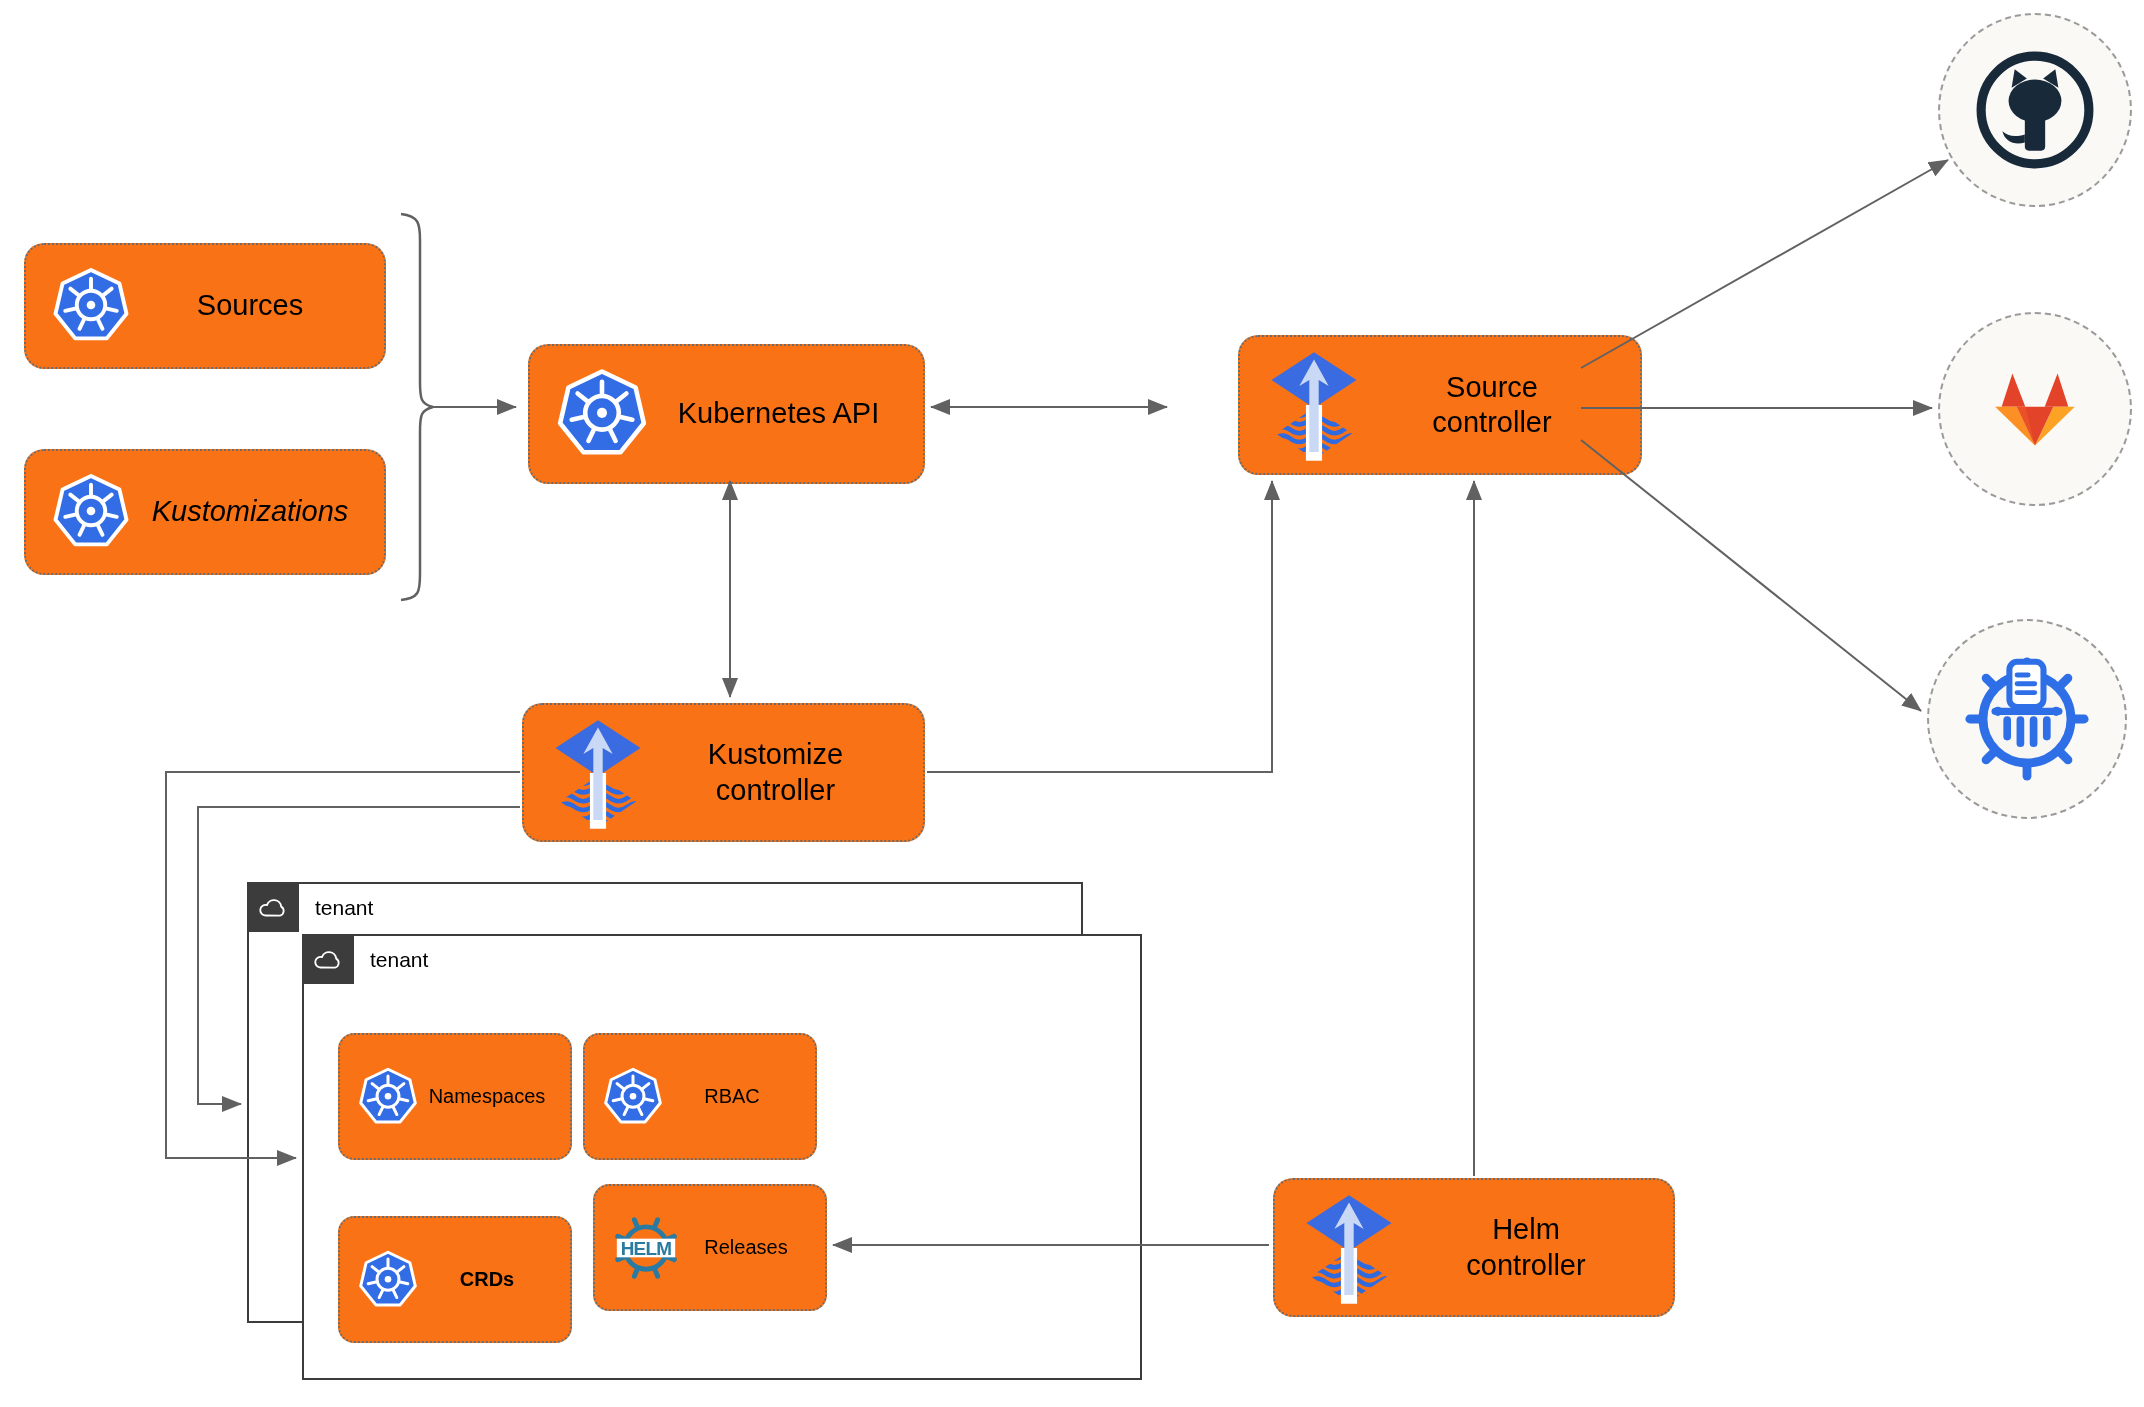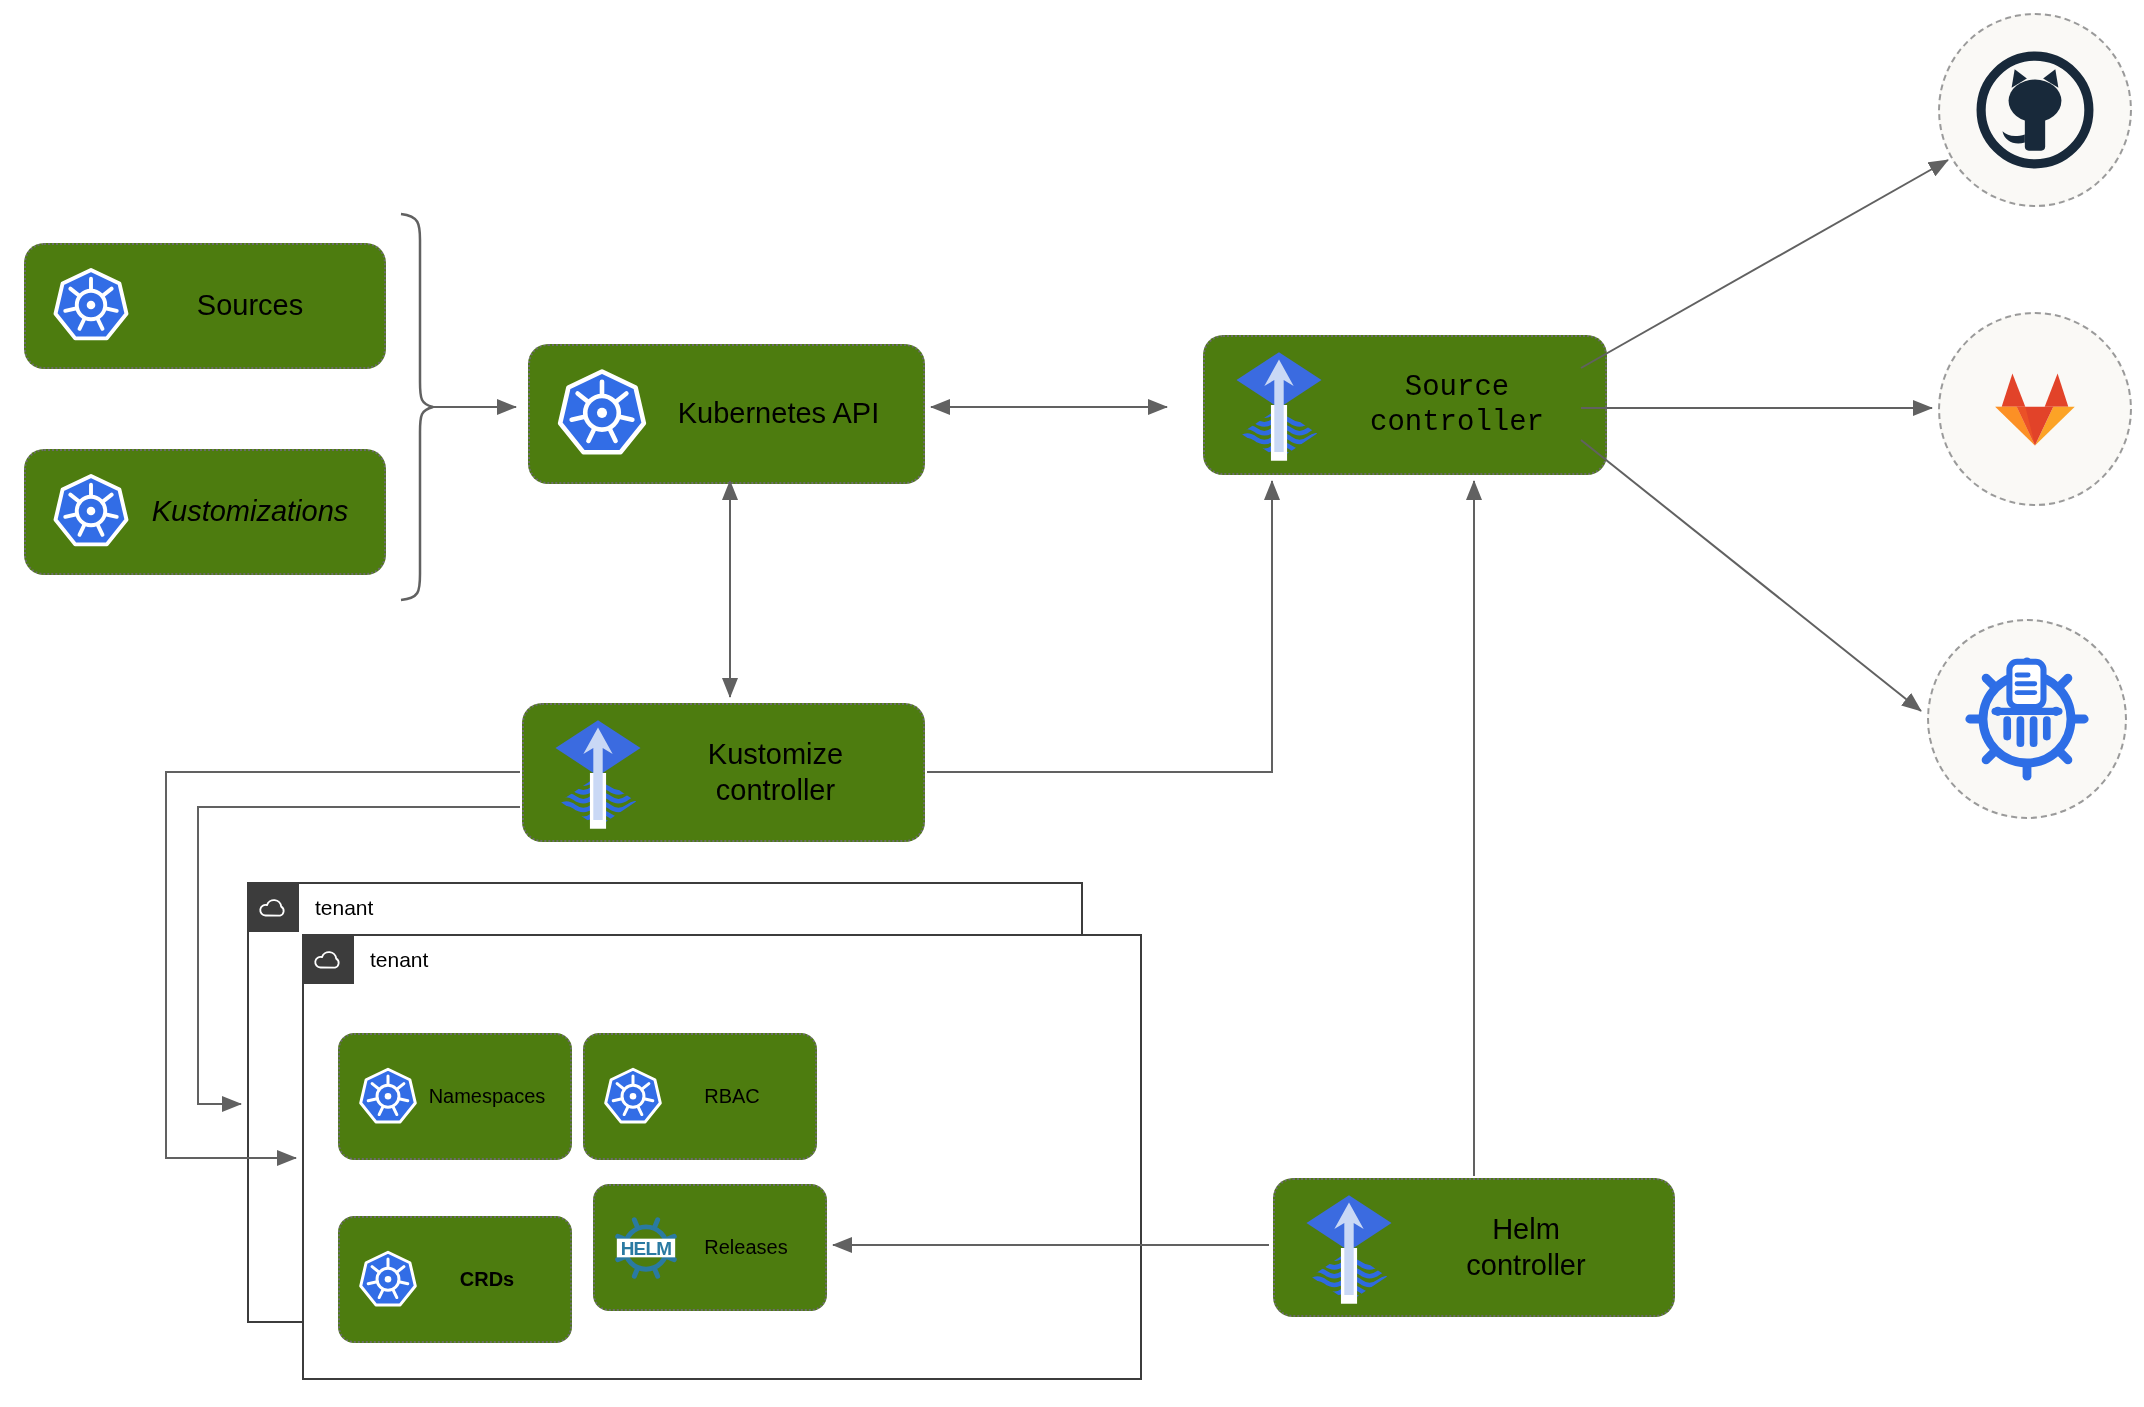--- a/index.html
+++ b/index.html
@@ -1,19 +1,19 @@
 <!DOCTYPE html>
 <html><head>
 <meta charset="utf-8">
 <style>
   html,body{margin:0;padding:0;background:#ffffff;}
   #canvas{position:relative;width:2144px;height:1407px;background:#ffffff;overflow:hidden;
           font-family:"Liberation Sans",sans-serif;color:#000;}
   
-  .node{position:absolute;background:#4d7c0f;border:2px dotted #6b6b6b;border-radius:20px;
+  .node{position:absolute;background:#f97316;border:2px dotted #6b6b6b;border-radius:20px;
         display:flex;align-items:center;box-sizing:border-box;z-index:5;}
   .node .ic{flex:0 0 auto;display:flex;align-items:center;justify-content:center;}
   .node .lbl{flex:1 1 auto;text-align:center;font-size:29px;line-height:1.22;padding-right:14px;}
   .inner .lbl{font-size:20px;}
   
   .tenant{position:absolute;background:#ffffff;border:2px solid #3c3c3c;box-sizing:border-box;}
   .tenant-tab{position:absolute;width:52px;height:50px;background:#3c3c3c;z-index:4;
               display:flex;align-items:center;justify-content:center;}
   .tenant-label{position:absolute;font-size:21px;color:#000;z-index:4;text-align:right;}
   
@@ -167,21 +167,21 @@
 
   <div class="node" style="left:528px;top:344px;width:397px;height:140px;">
     <span class="ic" style="padding-left:26px;">
       <svg width="92" height="92">
           <use href="#sym-k8s"></use>
         </svg>
       </span>
     <span class="lbl">Kubernetes API</span>
   </div>
 
-  <div class="node" style="left:1203px;top:335px;width:404px;height:140px;font-family:Liberation Mono, monospace;">
+  <div class="node" style="left:1238px;top:335px;width:404px;height:140px;">
     <span class="ic" style="padding-left:30px;">
       <svg width="88" height="112">
           <use href="#sym-flux"></use>
         </svg>
       </span>
     <span class="lbl">
       <div>Source</div>
       <div>controller</div>
     </span>
   </div>

